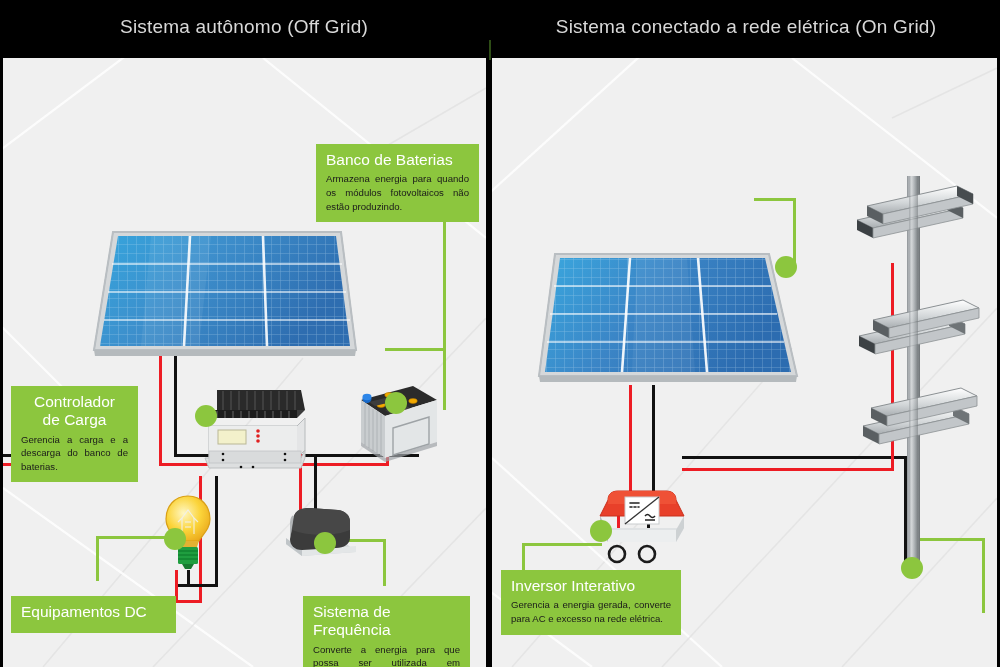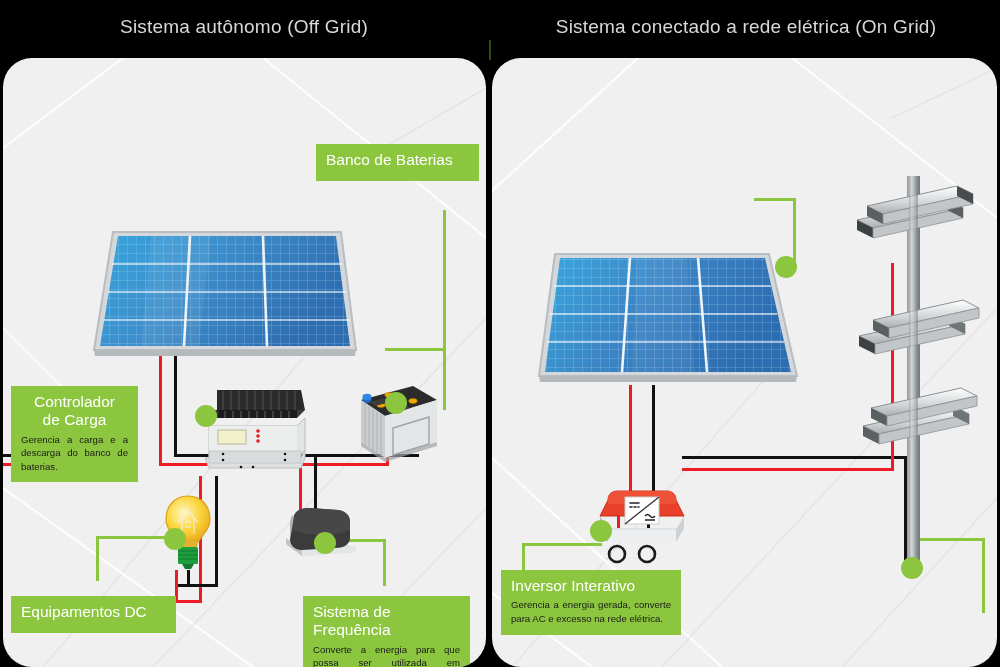--- a/index.html
+++ b/index.html
@@ -27,21 +27,20 @@
   .header-divider {
     position: absolute; left: 489px; top: 40px; width: 2px; height: 20px;
     background: #2e4d16;
   }
 
   
   .panel {
     position: absolute; top: 58px; height: 609px;
     background: #f0f0f0;
     overflow: hidden;
-    border-radius: 29px;
   }
   .panel.left  { left: 3px;   width: 483px; }
   .panel.right { left: 492px; width: 505px; }
 
   
   .bg-lines { position: absolute; inset: 0; pointer-events: none; }
   .bg-lines line { stroke: #ffffff; stroke-width: 2.2; opacity: .85; }
   .bg-lines line.d { stroke: #e2e2e2; stroke-width: 1.6; opacity: .8; }
 
   
@@ -309,20 +308,21 @@
         <path d="M14 12 C16 6 22 4 30 4 L58 6 C66 7 70 12 70 18 L70 34 C70 40 64 44 56 44 L22 46 C14 46 10 41 10 35 Z" fill="#3b3b3b"></path>
         <path d="M14 12 C16 6 22 4 30 4 L58 6 C66 7 70 12 70 18 L70 26 C56 32 30 33 12 26 Z" fill="#474747"></path>
 
         <path d="M10 35 L10 20 C10 14 12 10 14 12 L12 26 Z" fill="#8c9194" opacity=".6"></path>
       </svg>
     </div>
     <div class="dot" style="left:311px; top:474px; width:22px; height:22px;"></div>
 
     <div class="callout" style="left:313px; top:86px; width:163px;">
       <div class="c-title">Banco de Baterias</div>
+      <div class="c-body">Armazena energia para quando os módulos fotovoltaicos não estão produzindo.</div>
     </div>
 
     <div class="callout" style="left:8px; top:328px; width:127px; text-align:center;">
       <div class="c-title" style="text-align:center;">Controlador
 de Carga</div>
       <div class="c-body">Gerencia a carga e a descarga do banco de baterias.</div>
     </div>
 
     <div class="callout" style="left:8px; top:538px; width:165px;">
       <div class="c-title">Equipamentos DC</div>

